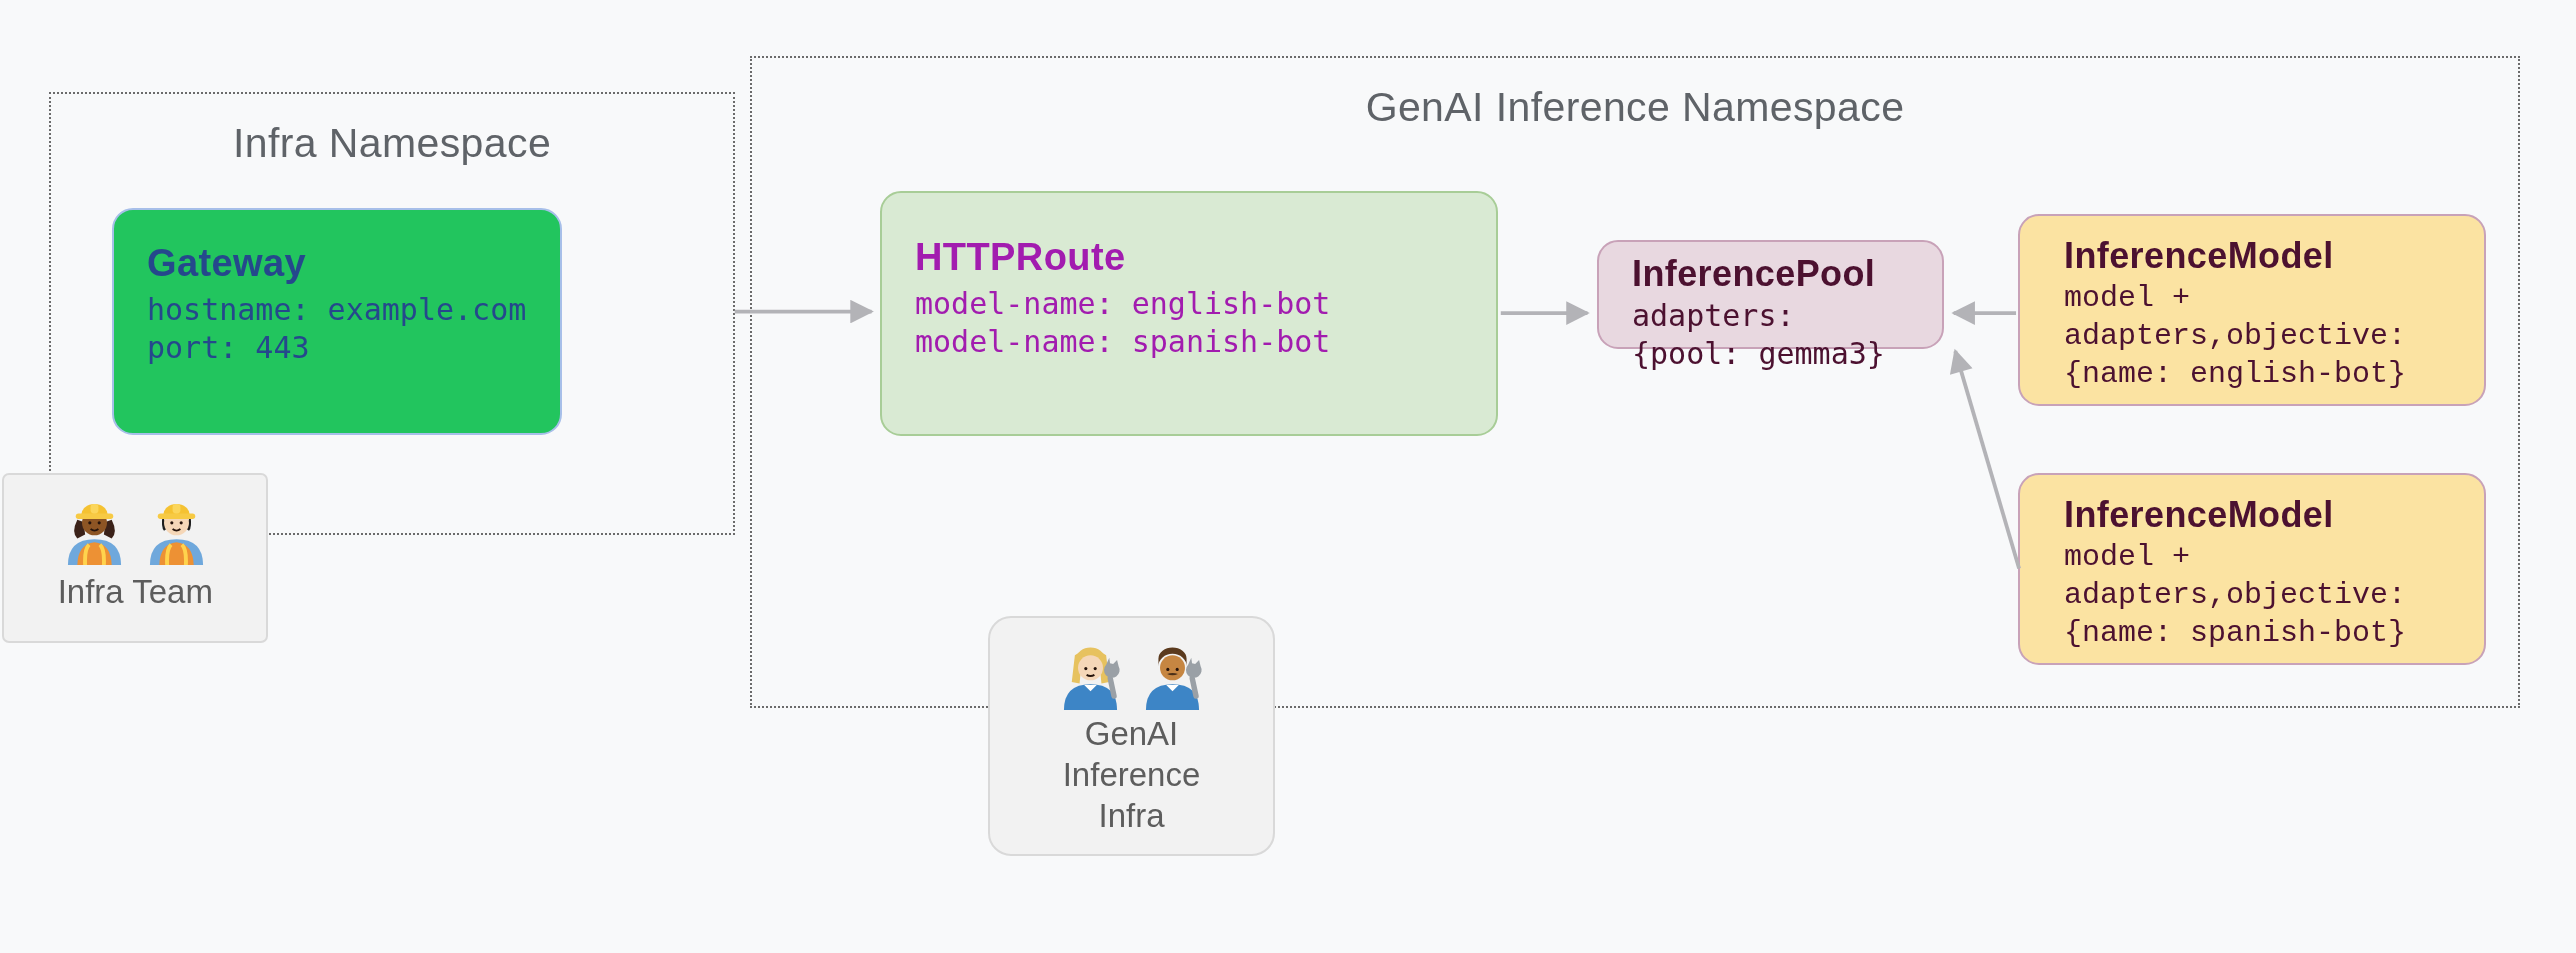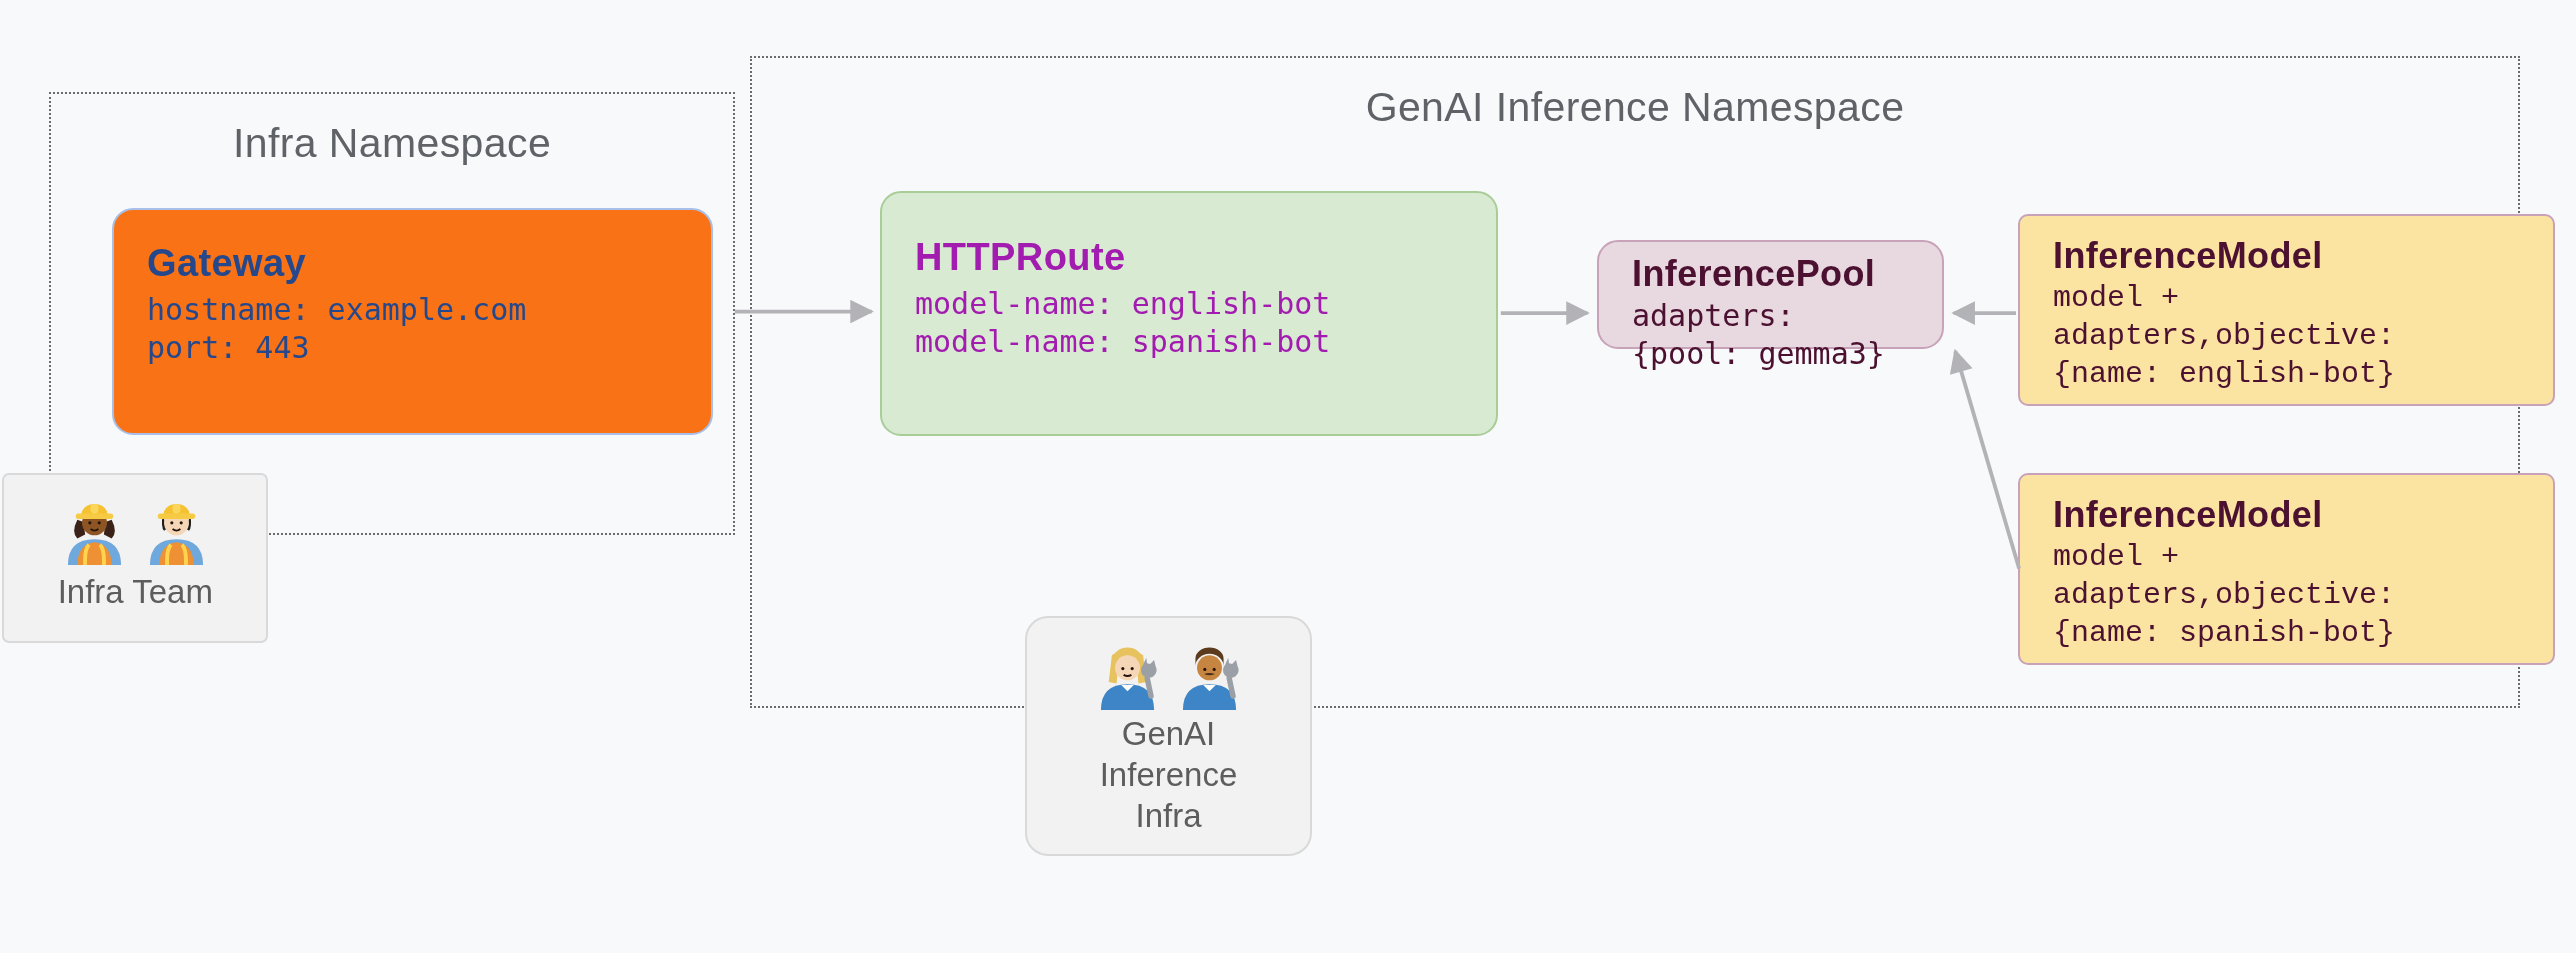--- a/index.html
+++ b/index.html
@@ -42,67 +42,67 @@
     font-size:38px;
     letter-spacing:0.4px;
   }
   .card .mono{
     font-family:"DejaVu Sans Mono", monospace;
     font-size:30px;
     line-height:38px;
     white-space:pre;
   }
   .card-gateway{
-    left:112px;top:208px;width:601px;height:227px;
-    background:#f97316;border-color:#a7bfe9;color:#25488c;
+    left:112px;top:208px;width:450px;height:227px;
+    background:#22c55e;border-color:#a7bfe9;color:#25488c;
     padding-top:25px;
   }
   .card-gateway .title{line-height:56px;}
   .card-httproute{
     left:880px;top:191px;width:618px;height:245px;
     background:#d9ead3;border-color:#a8cd97;color:#a21caf;
     padding-top:36px;
   }
   .card-httproute .title{line-height:56px;}
   .card-pool{
     left:1597px;top:240px;width:347px;height:109px;
     background:#e8d8e0;border-color:#c8a2b8;color:#4c1130;
     padding-top:9px;
   }
   .card-pool .title{line-height:46px;font-size:36px;}
   .card-model{
     position:absolute;
     box-sizing:border-box;
-    border-radius:10px;
+    border-radius:21px;
     border:2.3px solid;
-    padding-left:33px;
+    padding-left:44px;
     padding-top:16.7px;
     background:#fbe3a2;border-color:#c8a2b8;color:#4c1130;
-    width:537px;
+    width:468px;
     z-index:2;
   }
   .card-model .title{line-height:46px;font-size:36px;font-weight:bold;letter-spacing:0.4px;}
   .card-model .mono{font-family:Liberation Mono, monospace;font-size:30px;line-height:38px;white-space:pre;}
   .card-model-en{left:2018px;top:214px;height:192px;}
   .card-model-es{left:2018px;top:473px;height:192px;}
   
   .team{
     position:absolute;
     box-sizing:border-box;
     border-radius:23px;
     border:2.3px solid #d9d9d9;
     background:#f2f2f2;
     color:#5d5d5d;
     display:flex;
     flex-direction:column;
     align-items:center;
     z-index:3;
   }
   .team-infra{left:2.3px;top:473px;width:266px;height:170px;padding-top:15px;border-radius:7px;}
-  .team-genai{left:988px;top:616px;width:287px;height:240px;padding-top:16.7px;margin-left:37px;}
+  .team-genai{left:988px;top:616px;width:287px;height:240px;padding-top:16.7px;}
   .team .icons{display:flex;gap:7.6px;}
   .team .icons svg{width:75px;height:75px;display:block;}
   .team .label{
     font-size:33px;
     line-height:41px;
     text-align:center;
     margin-top:6px;
   }
   .team-genai .label{margin-top:3px;}
   

